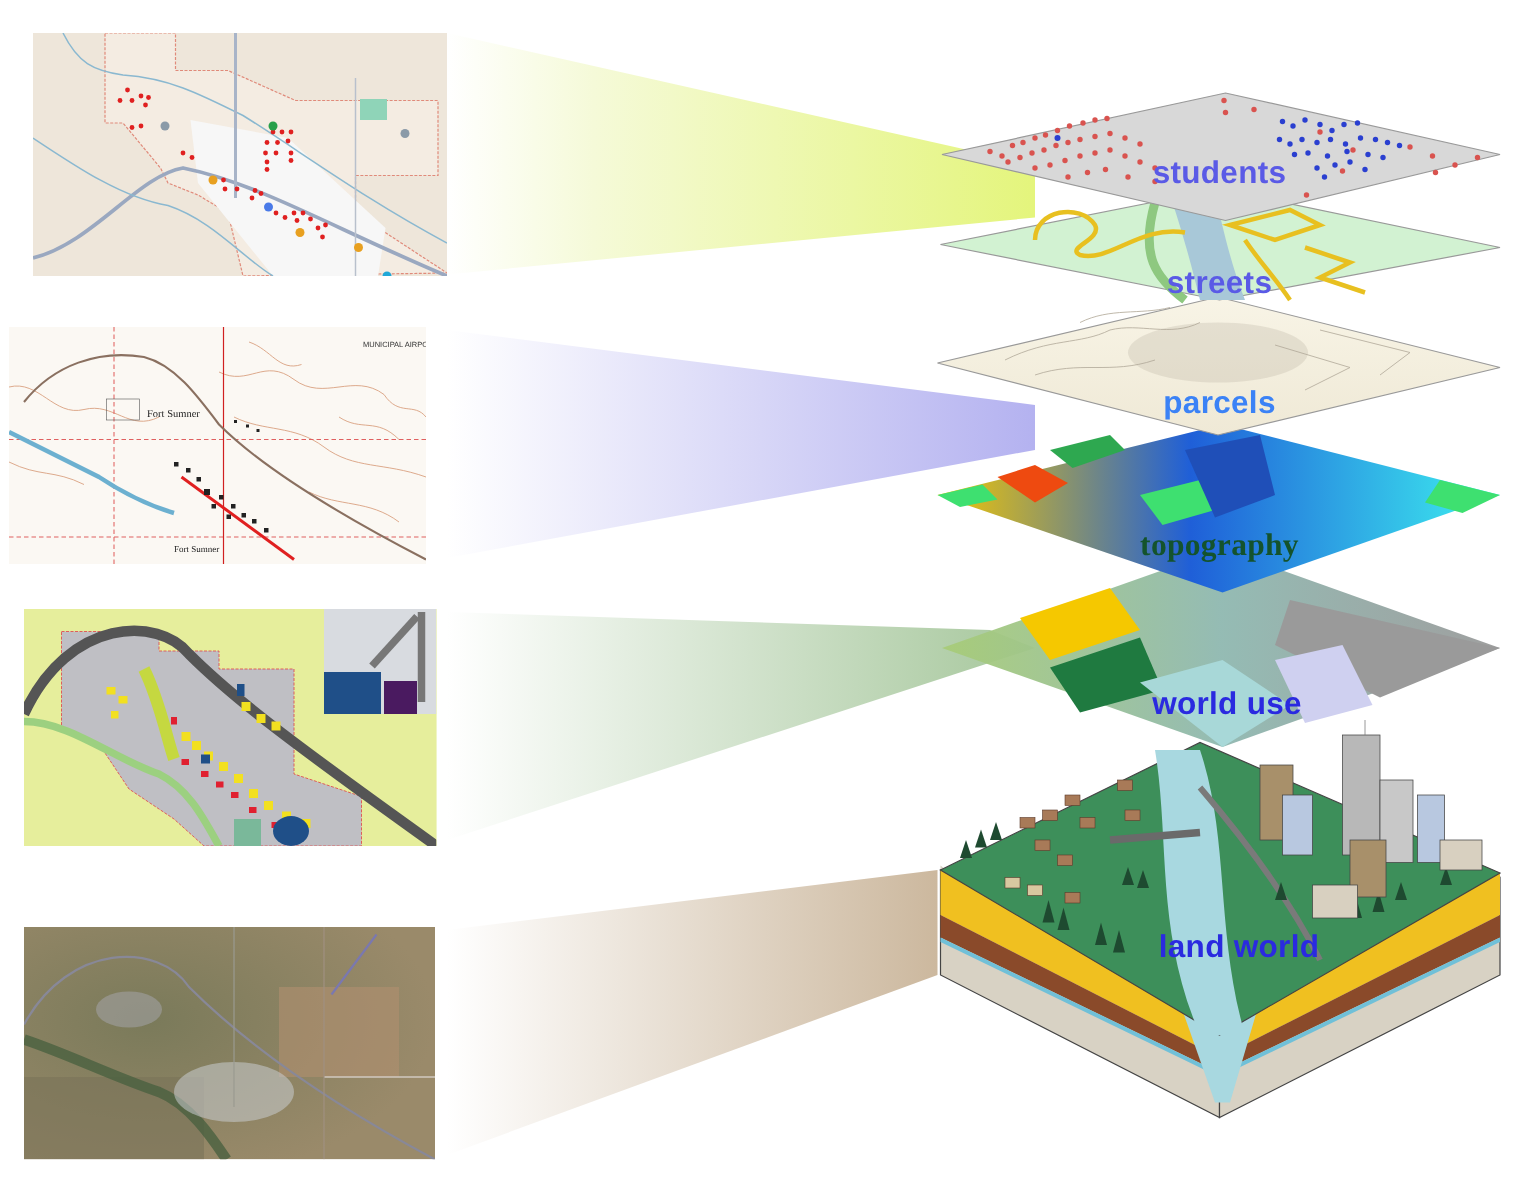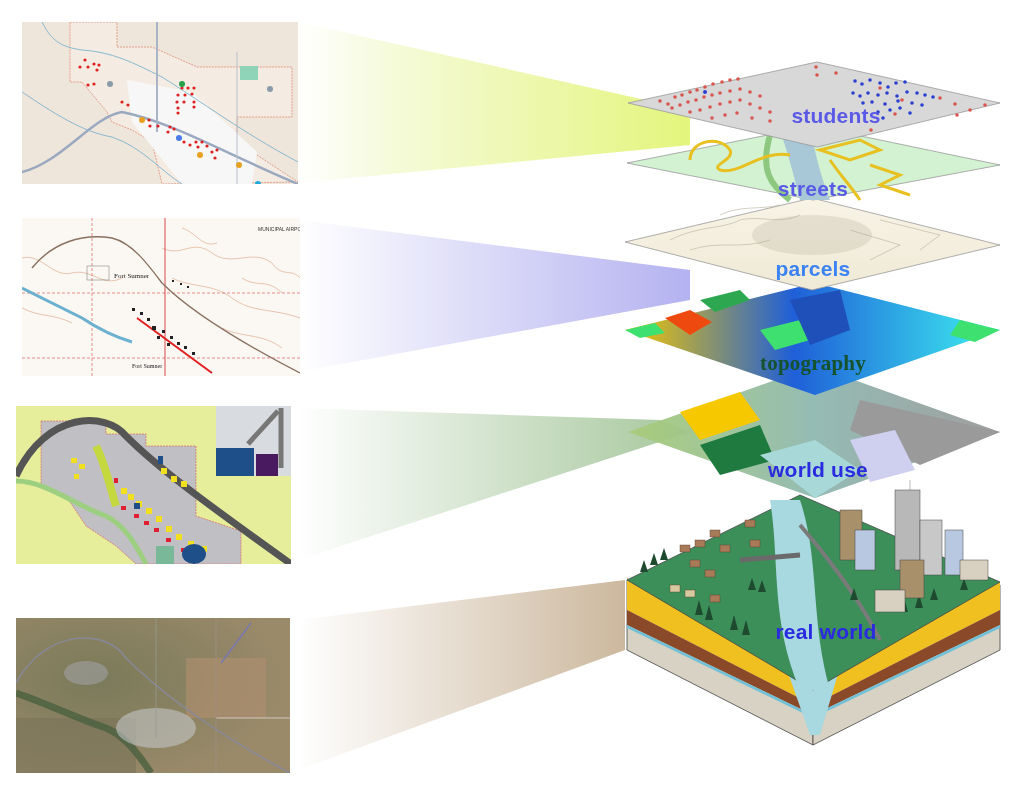--- a/index.html
+++ b/index.html
@@ -93,21 +93,21 @@
       <circle cx="248" cy="67" r="3" fill="#8a9aa8"></circle>
     <circle cx="120" cy="98" r="3" fill="#e8a020"></circle>
       <circle cx="157" cy="116" r="3" fill="#4a7ae8"></circle>
       <circle cx="178" cy="133" r="3" fill="#e8a020"></circle>
     <circle cx="217" cy="143" r="3" fill="#e8a020"></circle>
       <circle cx="236" cy="162" r="3" fill="#20a8d8"></circle>
       <circle cx="245" cy="165" r="3" fill="#e04a9a"></circle>
   </svg>
 </div>
 
-<div class="thumb" style="left:22px;top:218px;width:278px;height:158px;background:#fbf8f2;">
+<div class="thumb" style="left:6px;top:218px;width:278px;height:158px;background:#fbf8f2;">
   <svg width="278" height="158">
     <rect width="278" height="158" fill="#fbf8f3"></rect>
     <g stroke="#d9a080" stroke-width="0.6" fill="none">
       <path d="M0,40 C20,35 30,60 50,55 C70,50 80,70 100,60"></path>
       <path d="M140,30 C160,40 170,20 190,35 C210,50 230,30 250,45 C260,60 270,50 278,60"></path>
       <path d="M150,60 C170,70 190,65 210,80 C230,95 250,90 278,100"></path>
       <path d="M200,110 C220,120 240,115 260,130"></path>
       <path d="M0,90 C20,100 30,95 50,105"></path>
       <path d="M160,10 C175,15 180,30 195,25"></path>
       <path d="M220,60 C235,70 245,60 260,75"></path>
@@ -412,18 +412,18 @@
         <circle cx="922" cy="105" r="1.8"></circle>
       <circle cx="878" cy="112" r="1.8"></circle>
         <circle cx="890" cy="110" r="1.8"></circle>
         <circle cx="900" cy="108" r="1.8"></circle>
         <circle cx="910" cy="113" r="1.8"></circle>
         <circle cx="883" cy="118" r="1.8"></circle>
     </g>
   </g>
 </svg>
 
-<div class="layer-label" style="left:836px;top:104px;color:#5a5ae6;">students</div>
+<div class="layer-label" style="left:813px;top:104px;color:#5a5ae6;">students</div>
 <div class="layer-label" style="left:813px;top:177px;color:#5a5ae6;text-align:right;">streets</div>
 <div class="layer-label" style="left:813px;top:257px;color:#3b82f6;">parcels</div>
 <div class="layer-label" style="left:813px;top:351px;color:#14532d;font-family:Liberation Serif, serif;">topography</div>
 <div class="layer-label" style="left:818px;top:458px;color:#2a2ae0;">world use</div>
-<div class="layer-label" style="left:826px;top:620px;color:#2a2ae0;">real world</div>
+<div class="layer-label" style="left:826px;top:620px;color:#2a2ae0;">land world</div>
 
 </body></html>

